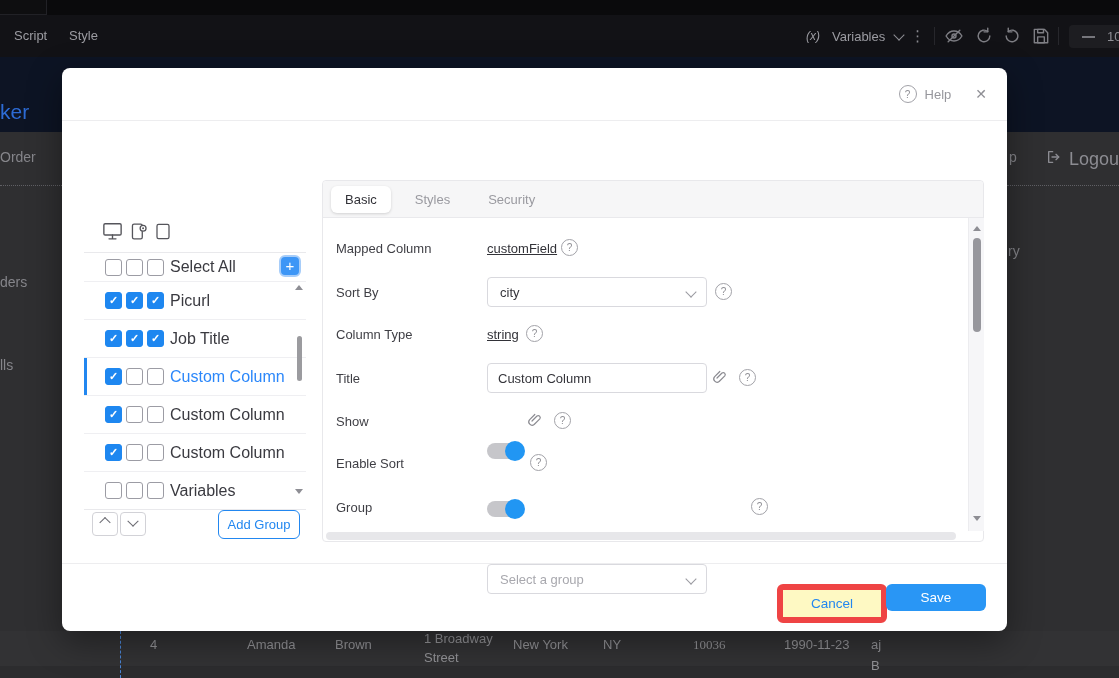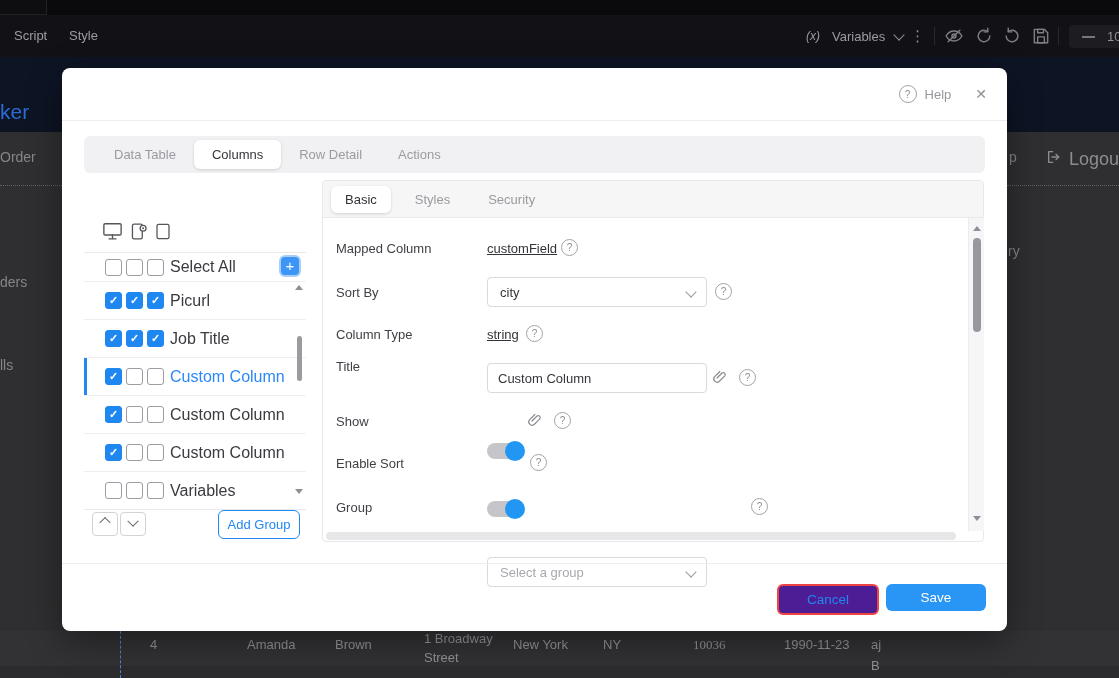--- a/index.html
+++ b/index.html
@@ -89,21 +89,21 @@
   .txtinput{width:220px;height:30px;border:1px solid #d9d9de;border-radius:4px;box-sizing:border-box;font-size:13px;color:#35353b;padding:0 10px;outline:none;font-family:inherit;}
   .toggle{width:36px;height:16px;background:#c6c6ca;border-radius:8px;position:relative;}
   .toggle .knob{position:absolute;right:-2px;top:-2px;width:20px;height:20px;background:#2196f3;border-radius:50%;}
   .linkicon{width:16px;height:16px;}
   .vscroll{left:645px;top:37px;width:16px;height:313px;background:#f6f6f8;border-left:1px solid #ececef;box-sizing:border-box;}
   .vthumb{left:4px;top:20px;width:8px;height:94px;background:#97979d;border-radius:4px;}
   .hscroll{left:3px;top:351px;width:630px;height:8px;background:#e7e7ea;border-radius:4px;}
 
   
   .m-footline{left:0;top:495px;width:945px;height:0;border-top:1px solid #ededef;}
-  .btn-cancel{left:715px;top:516px;width:98px;height:27px;border:2px solid #ef4444;border-radius:6px;background:#4c1d95;color:#2287f0;font-size:13.5px;display:flex;align-items:center;justify-content:center;}
+  .btn-cancel{left:715px;top:516px;width:98px;height:27px;border:6px solid #ef4444;border-radius:6px;background:#fef9c3;color:#2287f0;font-size:13.5px;display:flex;align-items:center;justify-content:center;}
   .btn-save{left:824px;top:516px;width:100px;height:27px;border-radius:6px;background:#2996f5;color:#fff;font-size:13.5px;display:flex;align-items:center;justify-content:center;}
 
   svg{display:block;}
 </style>
 </head>
 <body>
 
 <div class="stage">
 
   <div class="abs topbar">
@@ -197,26 +197,20 @@
   <div class="abs modal">
 
     <div class="abs m-header">
       <div class="m-header-right">
         <span class="qicon" style="width:16px;height:16px;">?</span>
         <span class="help-label">Help</span>
         <span class="m-close">✕</span>
       </div>
     </div>
 
-    <div class="abs m-tabbar">
-      <div class="mtab">Data Table</div>
-      <div class="mtab checked">Columns</div>
-      <div class="mtab">Row Detail</div>
-      <div class="mtab">Actions</div>
-    </div>
 
     <div class="abs lpanel">
 
       <div class="abs devrow">
         <svg width="21" height="19" viewBox="0 0 24 22" fill="none" stroke="#55555b" stroke-width="1.6" stroke-linecap="round">
           <rect x="2" y="2" width="20" height="13" rx="1.5"></rect>
             <line x1="12" y1="15" x2="12" y2="19"></line>
             <line x1="8" y1="19.5" x2="16" y2="19.5"></line>
         </svg>
         <svg width="18" height="19" viewBox="0 0 22 22" fill="none" stroke="#55555b" stroke-width="1.6" stroke-linecap="round">
@@ -329,21 +323,21 @@
       <div class="abs selbox" style="left:164px;top:96px;">
         <span>city</span>
         <span class="chev"></span>
       </div>
       <span class="abs qicon" style="left:392px;top:102px;">?</span>
 
       <div class="abs flabel" style="left:13px;top:146px;">Column Type</div>
       <div class="abs fvalue" style="left:164px;top:146px;">string</div>
       <span class="abs qicon" style="left:203px;top:144px;">?</span>
 
-      <div class="abs flabel" style="left:13px;top:178px;">Title</div>
+      <div class="abs flabel" style="left:13px;top:190px;">Title</div>
       <input class="abs txtinput" style="left: 164px; top: 182px;" type="text" value="Custom Column">
       <span class="abs linkicon" style="left:388px;top:188px;">
         <svg width="16" height="16" viewBox="0 0 24 24" fill="none" stroke="#8a8a90" stroke-width="1.8" stroke-linecap="round" stroke-linejoin="round">
           <path d="M9 13.5l7.5-7.5a3 3 0 0 1 4.2 4.2l-8.5 8.5a5 5 0 0 1-7-7l8-8"></path>
         </svg>
       </span>
       <span class="abs qicon" style="left:416px;top:188px;">?</span>
 
       <div class="abs flabel" style="left:13px;top:233px;">Show</div>
       <div class="abs toggle checked" style="left:164px;top:232px;">
@@ -356,21 +350,21 @@
       </span>
       <span class="abs qicon" style="left:231px;top:231px;">?</span>
 
       <div class="abs flabel" style="left:13px;top:275px;">Enable Sort</div>
       <div class="abs toggle checked" style="left:164px;top:274px;">
         <span class="knob"></span>
       </div>
       <span class="abs qicon" style="left:207px;top:273px;">?</span>
 
       <div class="abs flabel" style="left:13px;top:319px;">Group</div>
-      <div class="abs selbox" style="left:164px;top:314px;">
+      <div class="abs selbox" style="left:164px;top:321px;">
         <span class="ph">Select a group</span>
         <span class="chev"></span>
       </div>
       <span class="abs qicon" style="left:428px;top:317px;">?</span>
 
       <div class="abs vscroll">
         <div class="abs tri-up" style="left:4px;top:8px;"></div>
         <div class="abs vthumb"></div>
         <div class="abs tri-dn" style="left:4px;top:298px;"></div>
       </div>

